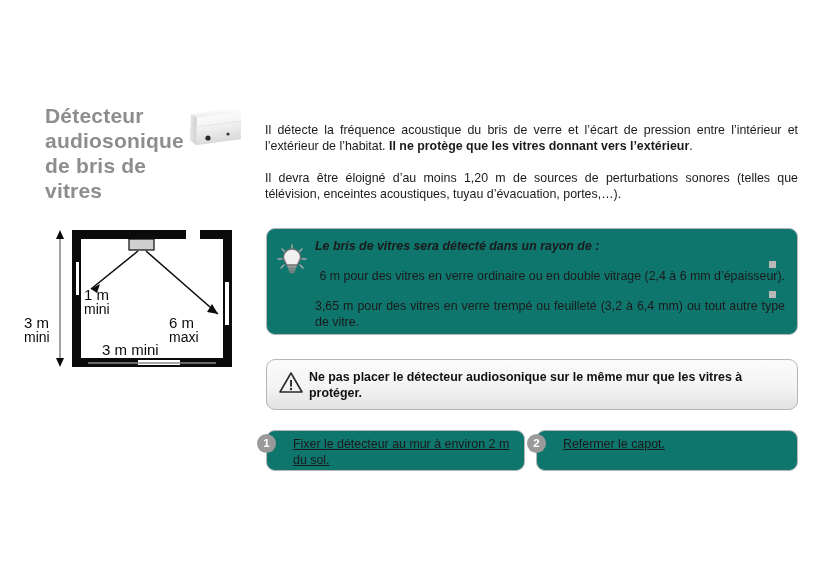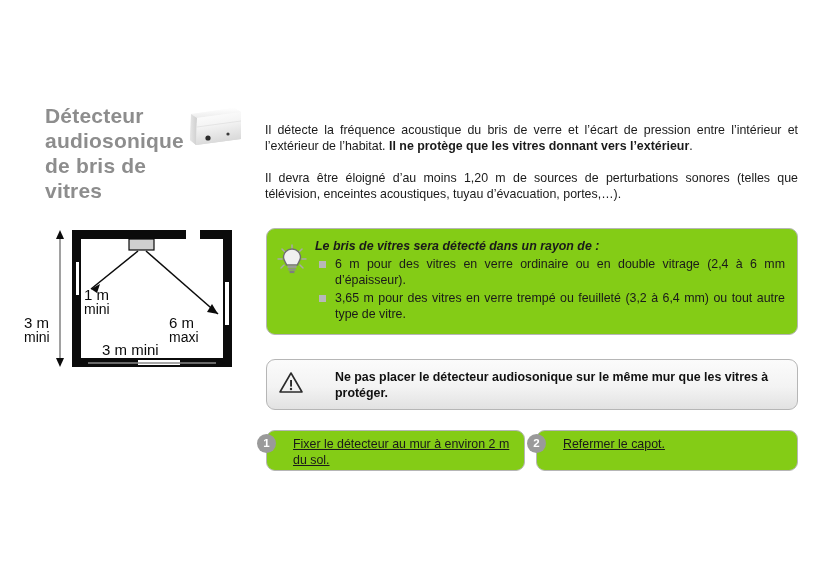--- a/index.html
+++ b/index.html
@@ -63,21 +63,21 @@
     width: 225px;
     height: 162px;
   }
 
   
   .panel {
     position: absolute;
     box-sizing: border-box;
     border: 1px solid #b6b6b6;
     border-radius: 9px;
-    background: #84cc16;
+    background: #0f766e;
   }
 
   #info-panel {
     left: 266px;
     top: 228px;
     width: 532px;
     height: 107px;
   }
   #info-panel .panel-inner {
     display: flex;
@@ -91,22 +91,23 @@
   #info-lead {
     font-size: 12.4px;
     line-height: 16px;
     font-style: italic;
     font-weight: bold;
     color: #1a1a1a;
     margin: 0 0 2px 0;
   }
   .bullet-row {
     display: flex;
-    align-items: flex-start;
+    align-items: flex-end;
     margin-bottom: 2px;
+    flex-direction: column;
   }
   .bullet-sq {
     flex: 0 0 auto;
     width: 7px;
     height: 7px;
     background: #b8b8b8;
     margin: 5px 9px 0 4px;
   }
   .bullet-text {
     flex: 1 1 auto;
@@ -131,21 +132,20 @@
   #warn-icon-wrap {
     flex: 0 0 31px;
     padding-top: 2px;
   }
   #warning-text {
     flex: 1 1 auto;
     font-size: 12.4px;
     line-height: 16px;
     font-weight: bold;
     color: #111111;
-    margin-left: 26px;
   }
 
   
   .step-panel {
     height: 41px;
   }
   #step-panel-1 { left: 266px; top: 430px; width: 259px; }
   #step-panel-2 { left: 536px; top: 430px; width: 262px; }
   .step-inner {
     position: relative;

